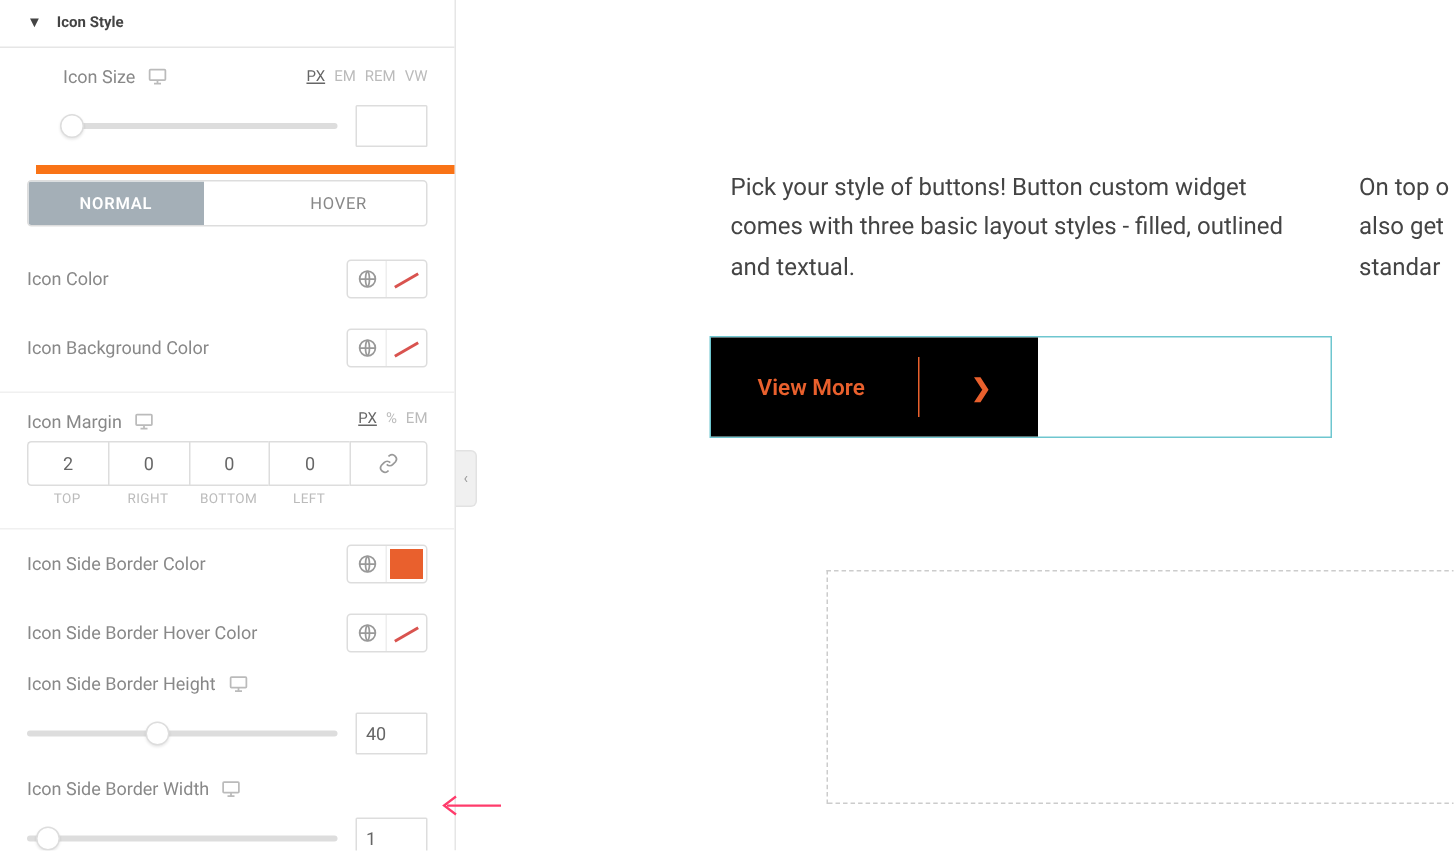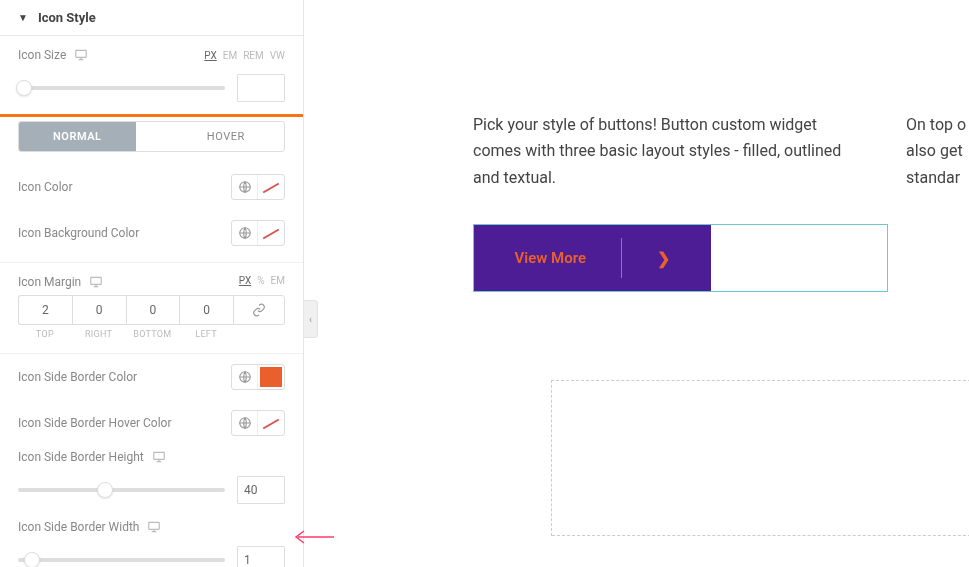--- a/index.html
+++ b/index.html
@@ -2,24 +2,24 @@
 <html><head>
 <meta charset="utf-8">
 <style>
 * { box-sizing: border-box; margin: 0; padding: 0; font-family: -apple-system, BlinkMacSystemFont, "Segoe UI", Roboto, Arial, sans-serif; }
 body { background: #fff; width: 969px; height: 567px; overflow: hidden; position: relative; }
 
 .sidebar { width: 304px; height: 567px; border-right: 1px solid #e6e6e6; background: #fff; position: absolute; left: 0; top: 0; }
 
 .section-header { display: flex; align-items: center; padding: 10px 18px; border-bottom: 1px solid #e6e6e6; }
 .section-header .caret { font-size: 10px; color: #444; margin-right: 10px; }
-.section-header .title { font-size: 13px; font-weight: 700; color: #444; }
+.section-header .title { font-size: 10px; font-weight: 700; color: #444; }
 
 .control-row { padding: 12px 18px; font-size: 12px; color: #888; }
-.control-row.with-border { border-bottom: 3px solid #f97316; }
+.control-row.with-border { border-bottom: 6px solid #f97316; margin-left: 24px; }
 .row-top { display: flex; align-items: center; justify-content: space-between; }
 .row-top .label { display: flex; align-items: center; gap: 8px; }
 .row-top .units { display: flex; gap: 6px; font-size: 10px; color: #bbb; }
 .row-top .units .active { color: #666; text-decoration: underline; }
 
 .device-icon svg { width: 14px; height: 14px; display: block; }
 
 .slider-row { display: flex; align-items: center; gap: 12px; margin-top: 12px; }
 .slider { flex: 1; height: 4px; background: #ddd; border-radius: 2px; position: relative; }
 .slider .thumb { position: absolute; width: 16px; height: 16px; background: #fff; border: 1px solid #ddd; border-radius: 50%; top: -6px; box-shadow: 0 1px 2px rgba(0,0,0,0.1); }
@@ -45,26 +45,26 @@
 .margin-inputs { display: flex; padding: 0 18px; }
 .mi-cell { flex: 1; display: flex; flex-direction: column; align-items: center; }
 .mi-cell input { width: 100%; height: 30px; border: 1px solid #ddd; border-right: none; text-align: center; font-size: 12px; color: #666; }
 .mi-cell:first-child input { border-radius: 3px 0 0 3px; }
 .mi-link { width: 52px; height: 30px; border: 1px solid #ddd; border-radius: 0 3px 3px 0; display: flex; align-items: center; justify-content: center; color: #888; }
 .mi-lbl { font-size: 9px; color: #bbb; margin-top: 4px; letter-spacing: 0.3px; }
 
 .collapse-handle { position: absolute; left: 304px; top: 300px; width: 14px; height: 38px; background: #f0f0f0; border: 1px solid #e2e2e2; border-left: none; border-radius: 0 4px 4px 0; display:flex; align-items:center; justify-content:center; color:#999; font-size:10px; }
 
 .canvas { position: absolute; left: 318px; top: 0; right: 0; bottom: 0; }
-.body-text { position: absolute; left: 155px; top: 112px; width: 370px; font-size: 16px; line-height: 1.65; color: #444; }
+.body-text { position: absolute; left: 169px; top: 112px; width: 370px; font-size: 16px; line-height: 1.65; color: #444; }
 .body-text2 { position: absolute; left: 588px; top: 112px; width: 80px; font-size: 16px; line-height: 1.65; color: #444; overflow: hidden; white-space: nowrap; }
 .body-text2 .l { display: block; }
 
 .cta-wrap { position: absolute; left: 155px; top: 224px; width: 415px; height: 68px; border: 1px solid #6ec6cf; display: flex; }
-.cta-fill { width: 237px; background: #4c1d95; display: flex; align-items: center; justify-content: center; gap: 35px; }
+.cta-fill { width: 218px; background: #000000; display: flex; align-items: center; justify-content: center; gap: 35px; }
 .cta-label { color: #e9602d; font-weight: 600; font-size: 15px; }
 .cta-divider { width: 1px; height: 40px; background: #e9602d; }
 .cta-chevron { color: #e9602d; font-weight: 700; }
 
 .dashed-box { position: absolute; left: 233px; top: 380px; width: 440px; height: 156px; border: 1px dashed #ccc; border-right: none; border-bottom: none;}
 .dashed-box::after{content:"";position:absolute;left:0;bottom:0;right:0;border-bottom:1px dashed #ccc;}
 
 .arrow { position: absolute; left: 292px; top: 527px; }
 .arrow svg { display: block; }
 </style>

